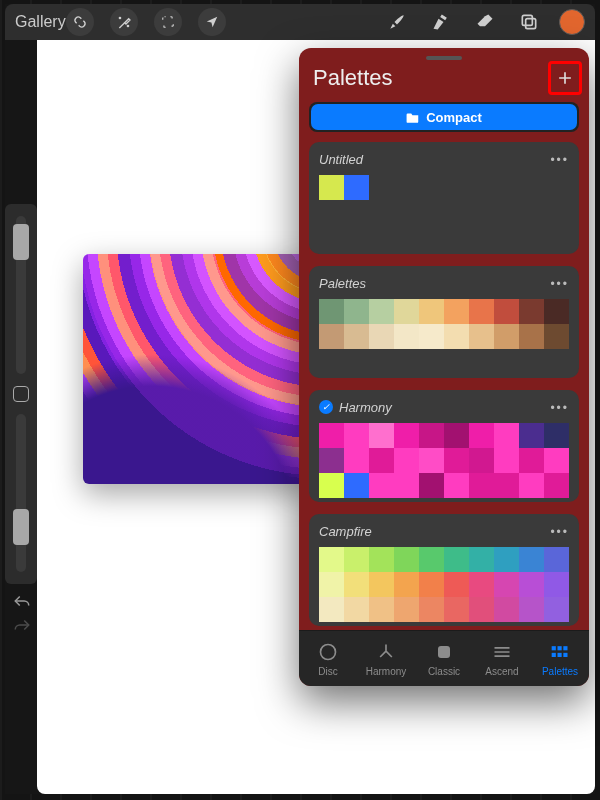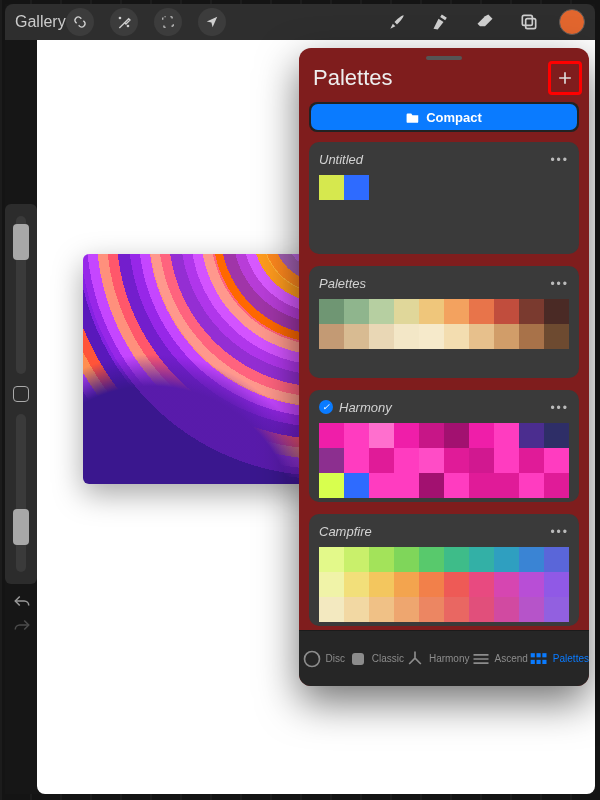--- a/index.html
+++ b/index.html
@@ -111,21 +111,21 @@
   .default-badge {
     width:14px; height:14px; border-radius:50%; background:#0a7bff;
     display:inline-flex; align-items:center; justify-content:center; color:#fff; font-size:9px;
   }
 
   .panel-footer {
     height:56px; background:#262626; display:flex;
     border-top:1px solid #1b1b1b;
   }
   .foot-btn {
-    flex:1; display:flex; flex-direction:row; align-items:center; justify-content:center;
+    flex:1; display:flex; flex-direction:column; align-items:center; justify-content:center;
     gap:3px; color:#8c8c8c; font-size:10px;
   }
   .foot-btn.active { color:#0a7bff; }
   .foot-ico { width:22px; height:22px; display:flex; align-items:center; justify-content:center; }
 
   
   svg { display:block; }
 </style>
 </head>
 <body>
@@ -407,33 +407,33 @@
         <div class="foot-btn">
           <div class="foot-ico">
             <svg width="20" height="20" viewBox="0 0 24 24" fill="none" stroke="#8c8c8c" stroke-width="2">
                 <circle cx="12" cy="12" r="9"></circle>
               </svg>
           </div>
           <span>Disc</span>
         </div>
         <div class="foot-btn">
           <div class="foot-ico">
+            <svg width="20" height="20" viewBox="0 0 24 24" fill="none" stroke="#8c8c8c" stroke-width="2">
+                <path d="M12 3v8M12 11l-7 7M12 11l7 7"></path>
+              </svg>
+          </div>
+          <span>Harmony</span>
+        </div>
+        <div class="foot-btn">
+          <div class="foot-ico">
             <svg width="18" height="18" viewBox="0 0 24 24" fill="#8c8c8c">
                 <rect x="4" y="4" width="16" height="16" rx="4"></rect>
               </svg>
           </div>
           <span>Classic</span>
-        </div>
-        <div class="foot-btn">
-          <div class="foot-ico">
-            <svg width="20" height="20" viewBox="0 0 24 24" fill="none" stroke="#8c8c8c" stroke-width="2">
-                <path d="M12 3v8M12 11l-7 7M12 11l7 7"></path>
-              </svg>
-          </div>
-          <span>Harmony</span>
         </div>
         <div class="foot-btn">
           <div class="foot-ico">
             <svg width="20" height="16" viewBox="0 0 24 18" stroke="#8c8c8c" stroke-width="2">
                 <path d="M3 4h18M3 9h18M3 14h18"></path>
               </svg>
           </div>
           <span>Ascend</span>
         </div>
         <div class="foot-btn active">

